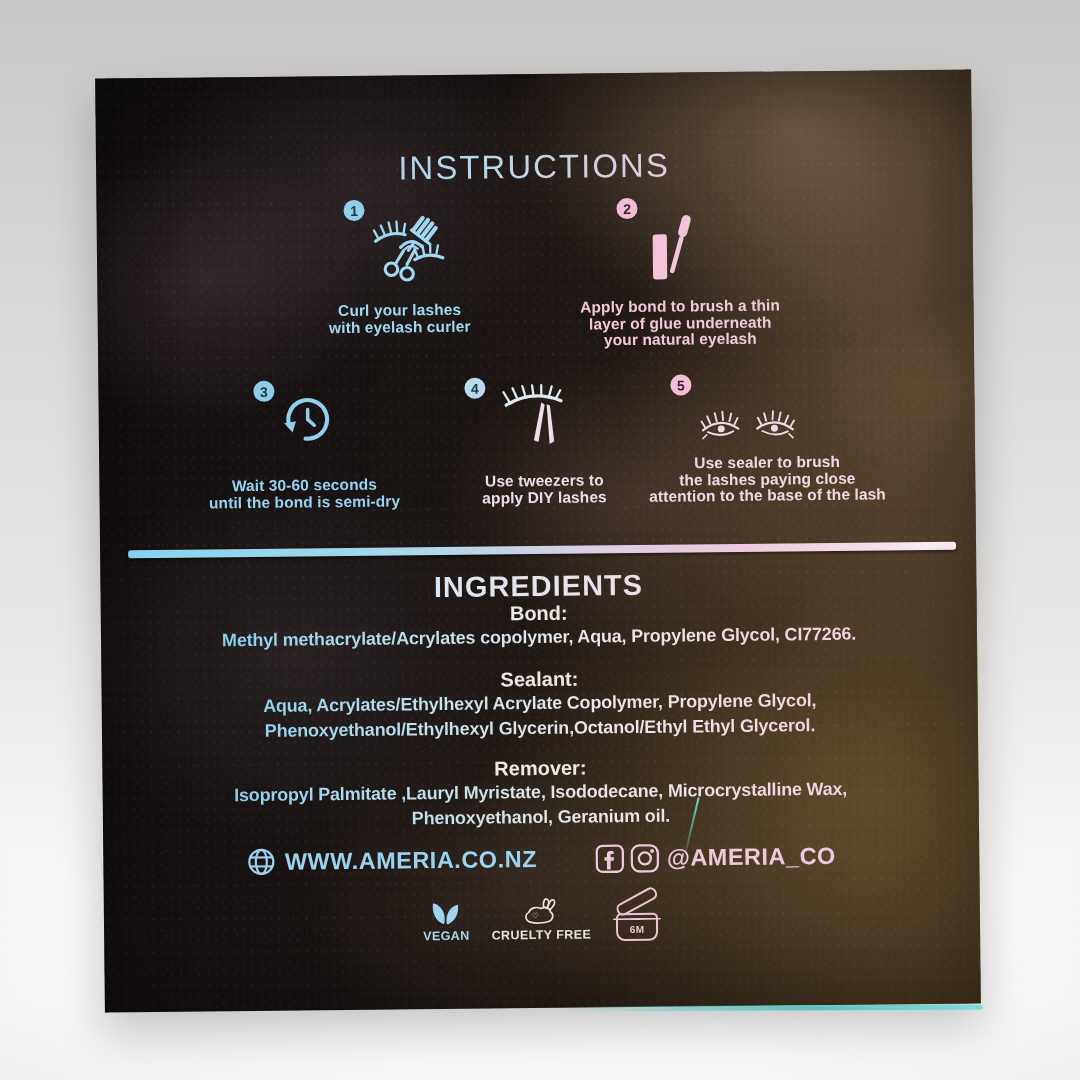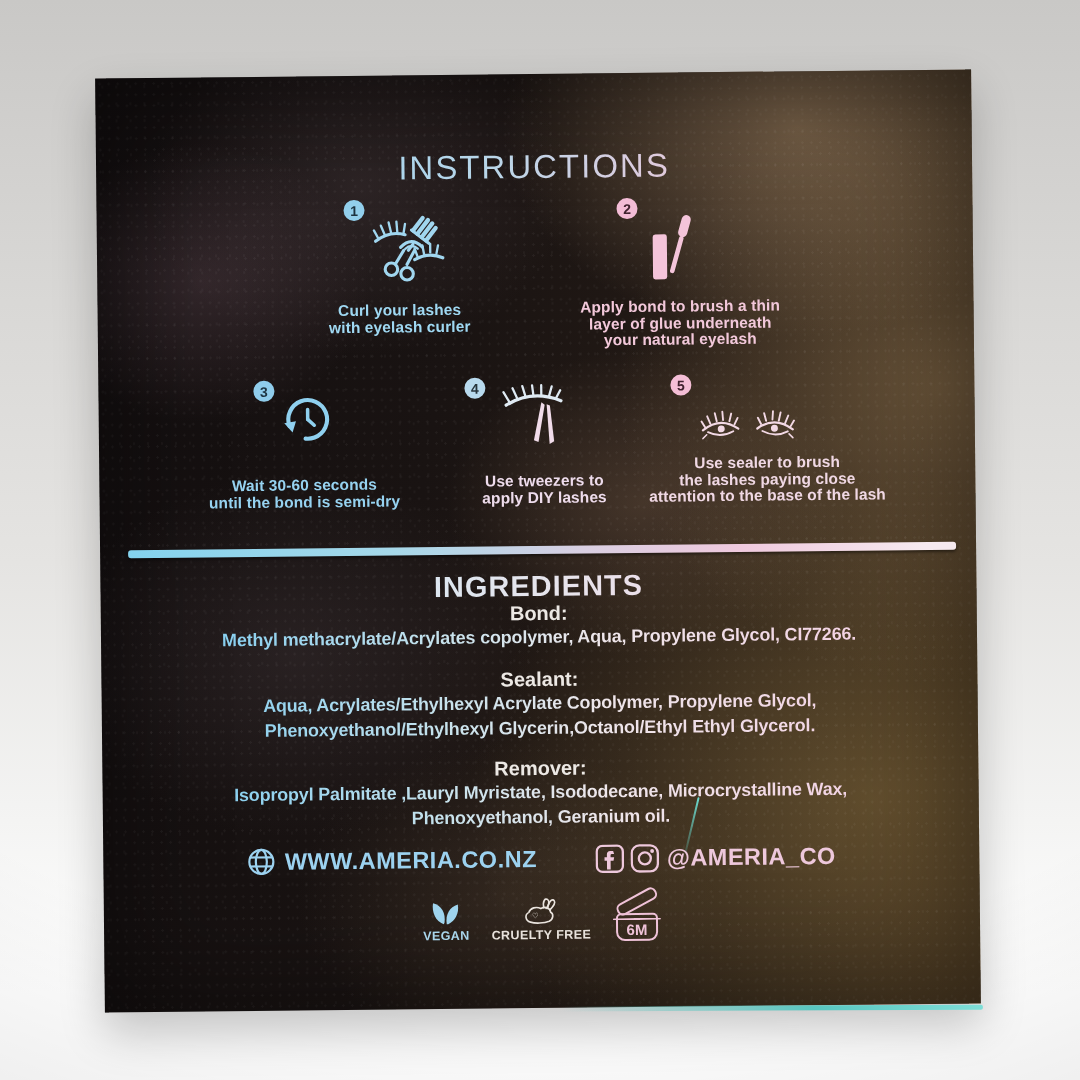--- a/index.html
+++ b/index.html
@@ -114,21 +114,21 @@
   .jar{position:relative;width:48px;height:48px;}
   .jar-lid{
     position:absolute;left:2px;top:2px;width:40px;height:9px;border:2.5px solid #efc2d8;
     border-radius:6px;transform:rotate(-28deg);
   }
   .jar-body{
     position:absolute;left:3px;bottom:0;width:38px;height:24px;border:2.5px solid #efc2d8;
     border-radius:5px 5px 9px 9px;display:flex;align-items:center;justify-content:center;
   }
   .jar-body::before{content:"";position:absolute;left:-5px;right:-5px;top:3px;border-top:2.5px solid #efc2d8;border-radius:2px;}
-  .jar-label{font-size:15px;font-weight:bold;color:#efc2d8;margin-top:4px;letter-spacing:0.3px;}
+  .jar-label{font-size:10px;font-weight:bold;color:#efc2d8;margin-top:4px;letter-spacing:0.3px;}
   .scratch{
     position:absolute;left:588px;top:724px;width:2px;height:58px;
     background:linear-gradient(#6bdcd0, rgba(107,220,208,0.15));
     transform:rotate(14deg);border-radius:1px;
   }
 </style>
 </head>
 <body>
 
 <div class="box">

